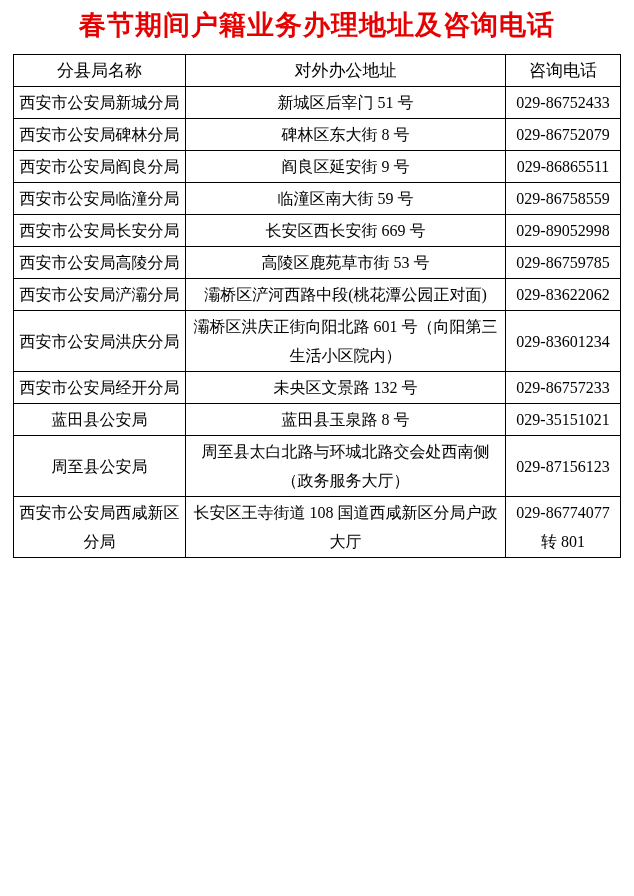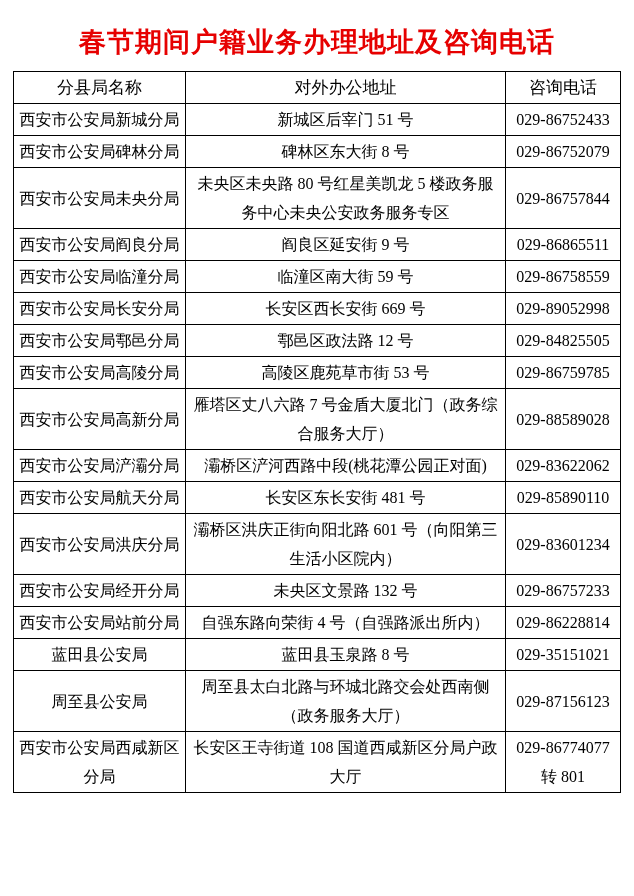--- a/index.html
+++ b/index.html
@@ -9,21 +9,21 @@
     width: 634px;
     height: 896px;
     overflow: hidden;
     font-family: "Liberation Serif", "DejaVu Serif", serif;
     color: #000000;
   }
   .page {
     width: 634px;
     height: 896px;
     box-sizing: border-box;
-    padding-top: 26px;
+    padding-top: 9px;
   }
   .title {
     margin: 0 0 13px 0;
     text-align: center;
     font-family: "Liberation Sans", "DejaVu Sans", sans-serif;
     font-weight: bold;
     font-size: 27px;
     letter-spacing: 1px;
     line-height: 1.2;
   }
@@ -85,78 +85,53 @@
           <td>西安市公安局新城分局</td>
           <td>新城区后宰门 51 号</td>
           <td class="phone">029-86752433</td>
         </tr>
         <tr>
           <td>西安市公安局碑林分局</td>
           <td>碑林区东大街 8 号</td>
           <td class="phone">029-86752079</td>
         </tr>
         <tr>
-          <td>西安市公安局未央分局</td>
-          <td>未央区未央路 80 号红星美凯龙 5 楼政务服务中心未央公安政务服务专区</td>
-          <td class="phone">029-86757844</td>
-        </tr>
-        <tr>
           <td>西安市公安局阎良分局</td>
           <td>阎良区延安街 9 号</td>
           <td class="phone">029-86865511</td>
         </tr>
         <tr>
           <td>西安市公安局临潼分局</td>
           <td>临潼区南大街 59 号</td>
           <td class="phone">029-86758559</td>
         </tr>
         <tr>
           <td>西安市公安局长安分局</td>
           <td>长安区西长安街 669 号</td>
           <td class="phone">029-89052998</td>
         </tr>
         <tr>
-          <td>西安市公安局鄠邑分局</td>
-          <td>鄠邑区政法路 12 号</td>
-          <td class="phone">029-84825505</td>
-        </tr>
-        <tr>
           <td>西安市公安局高陵分局</td>
           <td>高陵区鹿苑草市街 53 号</td>
           <td class="phone">029-86759785</td>
         </tr>
         <tr>
-          <td>西安市公安局高新分局</td>
-          <td>雁塔区丈八六路 7 号金盾大厦北门（政务综合服务大厅）</td>
-          <td class="phone">029-88589028</td>
-        </tr>
-        <tr>
           <td>西安市公安局浐灞分局</td>
           <td>灞桥区浐河西路中段(桃花潭公园正对面)</td>
           <td class="phone">029-83622062</td>
-        </tr>
-        <tr>
-          <td>西安市公安局航天分局</td>
-          <td>长安区东长安街 481 号</td>
-          <td class="phone">029-85890110</td>
         </tr>
         <tr>
           <td>西安市公安局洪庆分局</td>
           <td>灞桥区洪庆正街向阳北路 601 号（向阳第三生活小区院内）</td>
           <td class="phone">029-83601234</td>
         </tr>
         <tr>
           <td>西安市公安局经开分局</td>
           <td>未央区文景路 132 号</td>
           <td class="phone">029-86757233</td>
-        </tr>
-        <tr>
-          <td>西安市公安局站前分局</td>
-          <td>自强东路向荣街 4 号（自强路派出所内）</td>
-          <td class="phone">029-86228814</td>
         </tr>
         <tr>
           <td>蓝田县公安局</td>
           <td>蓝田县玉泉路 8 号</td>
           <td class="phone">029-35151021</td>
         </tr>
         <tr>
           <td>周至县公安局</td>
           <td>周至县太白北路与环城北路交会处西南侧（政务服务大厅）</td>
           <td class="phone">029-87156123</td>

